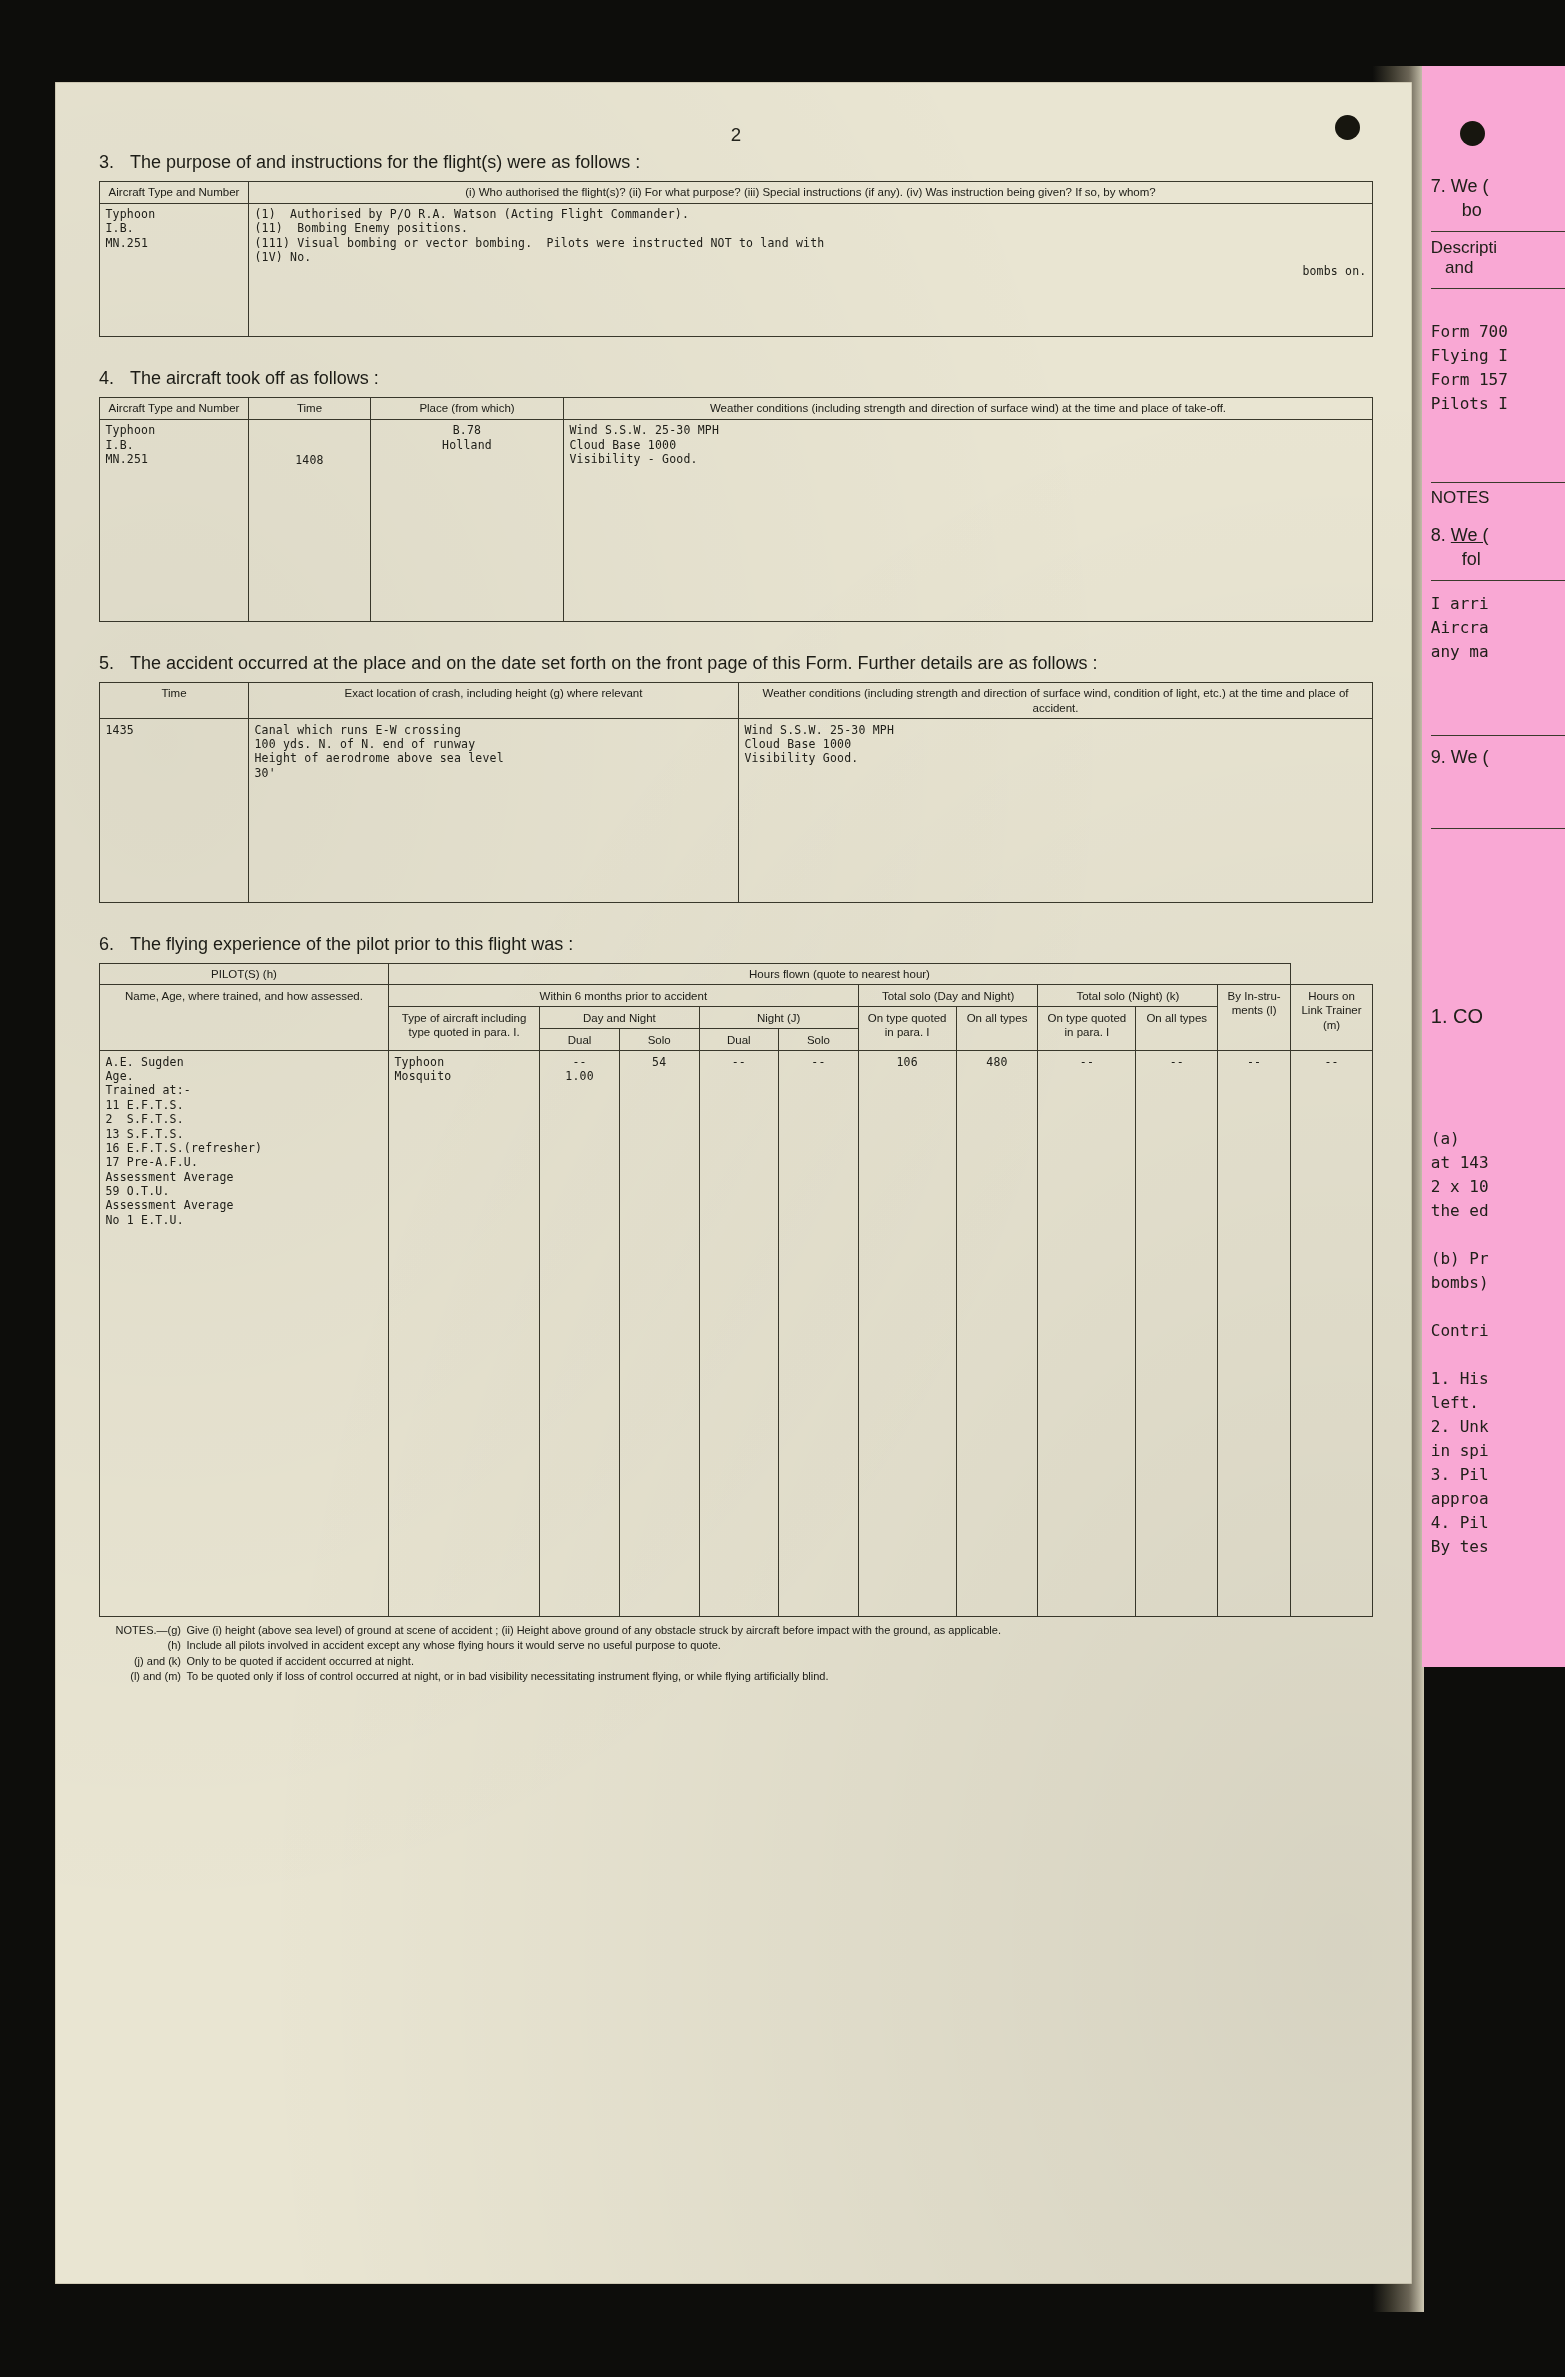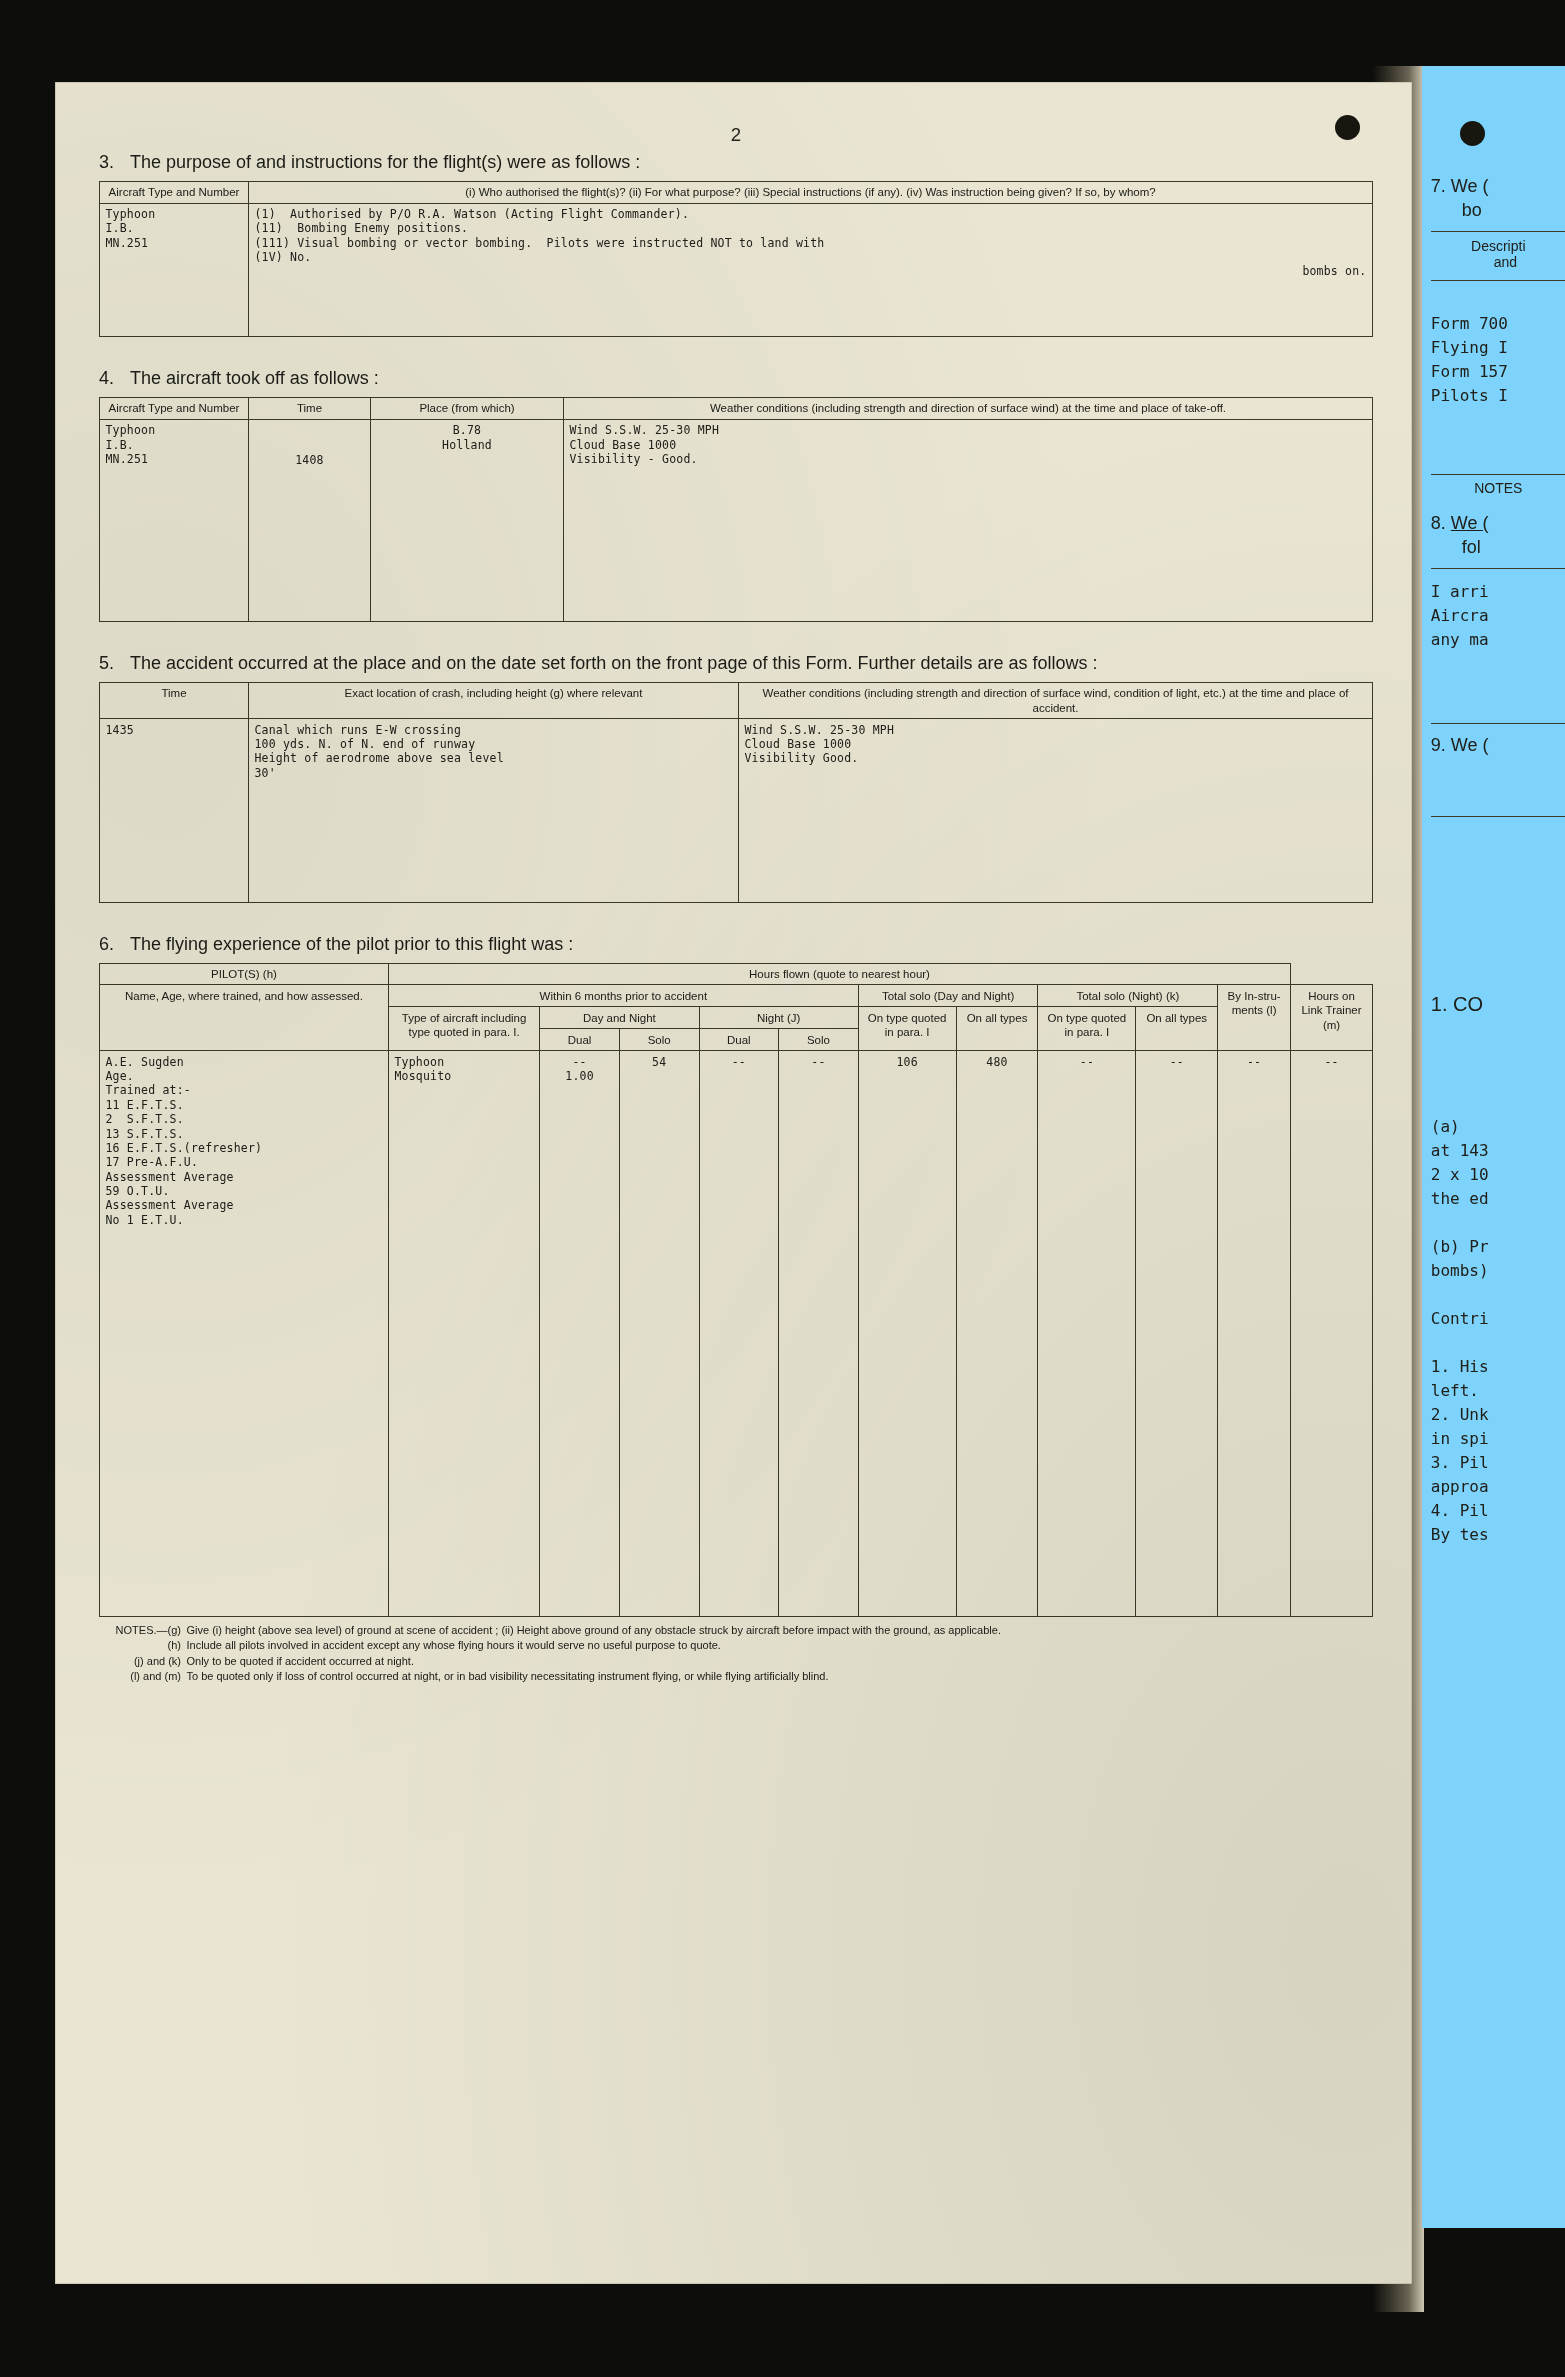--- a/index.html
+++ b/index.html
@@ -23,22 +23,22 @@
     position:absolute; inset:0;
     background:
       radial-gradient(ellipse at 8% 30%, rgba(0,0,0,0.05), rgba(0,0,0,0) 55%),
       radial-gradient(ellipse at 95% 85%, rgba(0,0,0,0.08), rgba(0,0,0,0) 60%);
     pointer-events:none;
   }
   
   .rightpage {
     position:absolute;
     left:1422px; top:66px;
-    width:143px; height:2162px;
-    background:#7dd3fc;
+    width:143px; height:1601px;
+    background:#f9a8d4;
   }
   .gutter {
     position:absolute;
     left:1373px; top:66px;
     width:51px; height:2246px;
     background:linear-gradient(to right,#0e0e0c 0%, #3a372c 35%, #6a6455 70%, #cfc9b4 100%);
   }
   .punch {
     position:absolute;
     width:25px; height:25px;
@@ -111,21 +111,21 @@
   .notes .body { flex:1; }
 
   
   .rp {
     position:absolute; left:8.8px; top:0; width:135px;
     color:#20201a;
   }
   .rp .hd { font-size:18px; margin-top:0; }
   .rp .mono { font-family:"DejaVu Sans Mono", monospace; font-size:16px; line-height:1.5;margin-top:31px; }
   .rp .rule { border-top:0.5px solid #3a392c; margin:10px 0 5.5px 0; }
-  .rp .small { font-size:14px;text-align:center; }
+  .rp .small { font-size:17px; }
   .u { text-decoration:underline; }
 </style>
 </head>
 <body>
 
 <div id="page">
 
   <div class="gutter"></div>
 
   <div class="rightpage">

